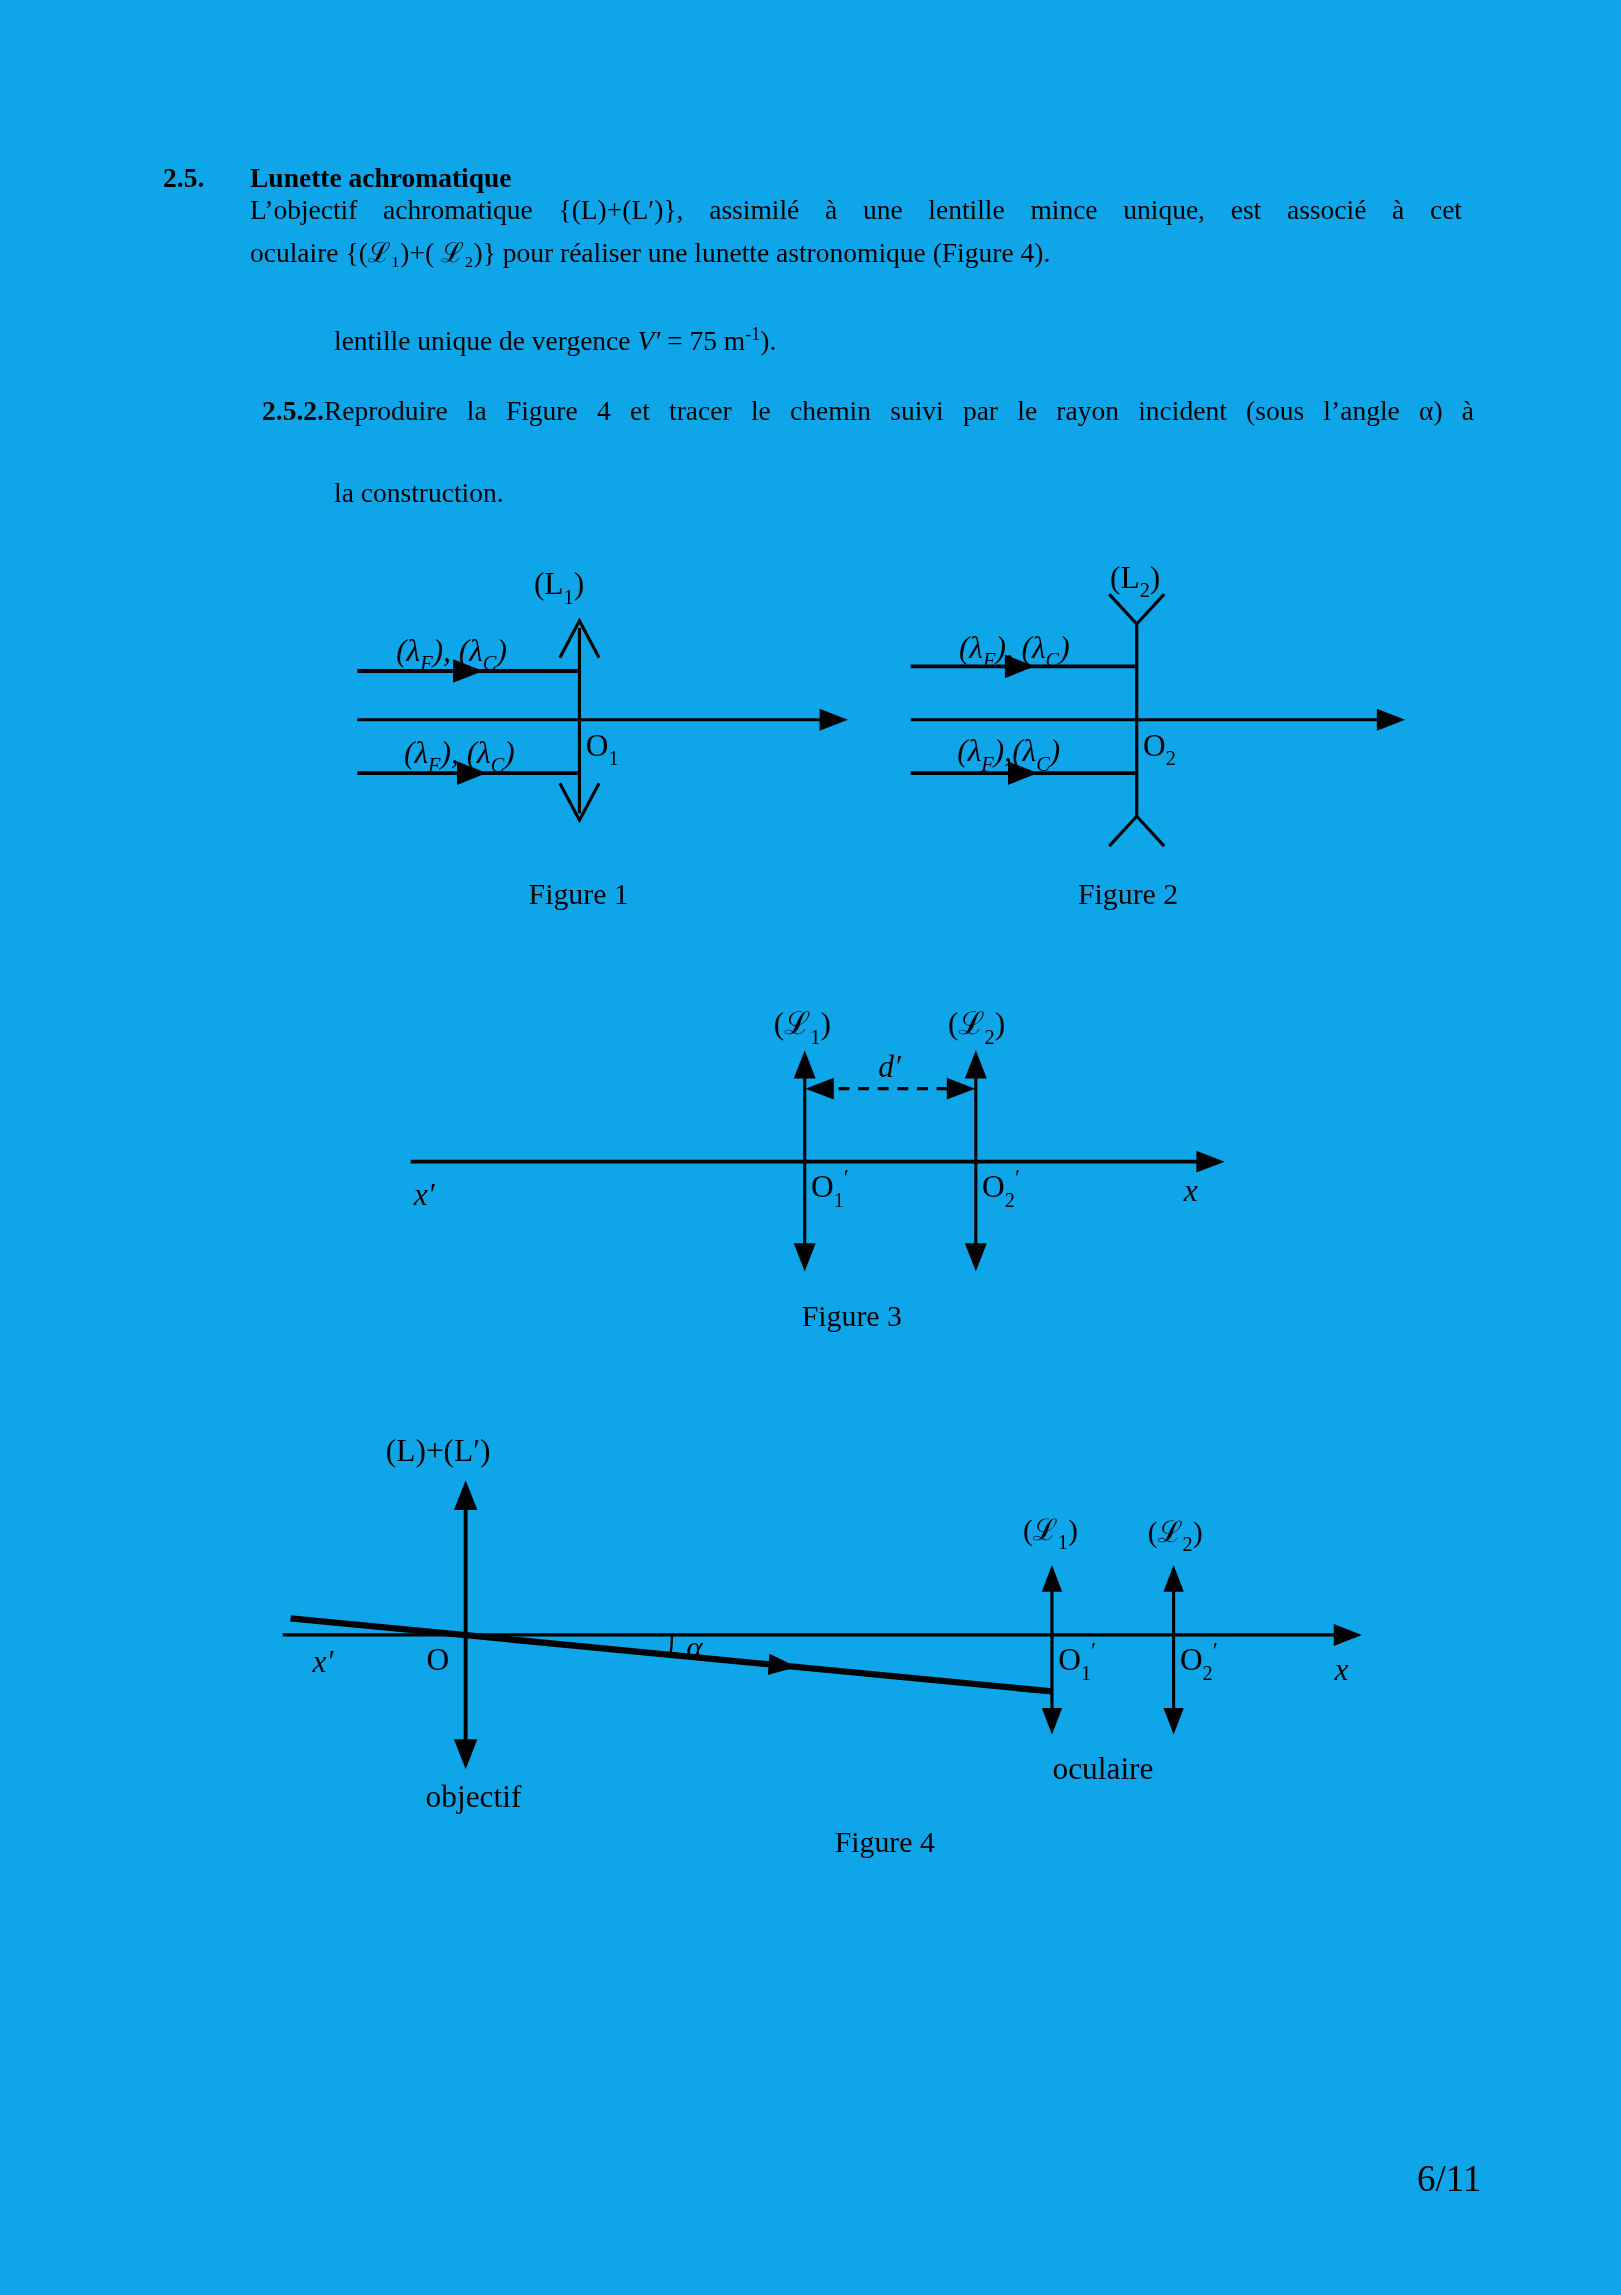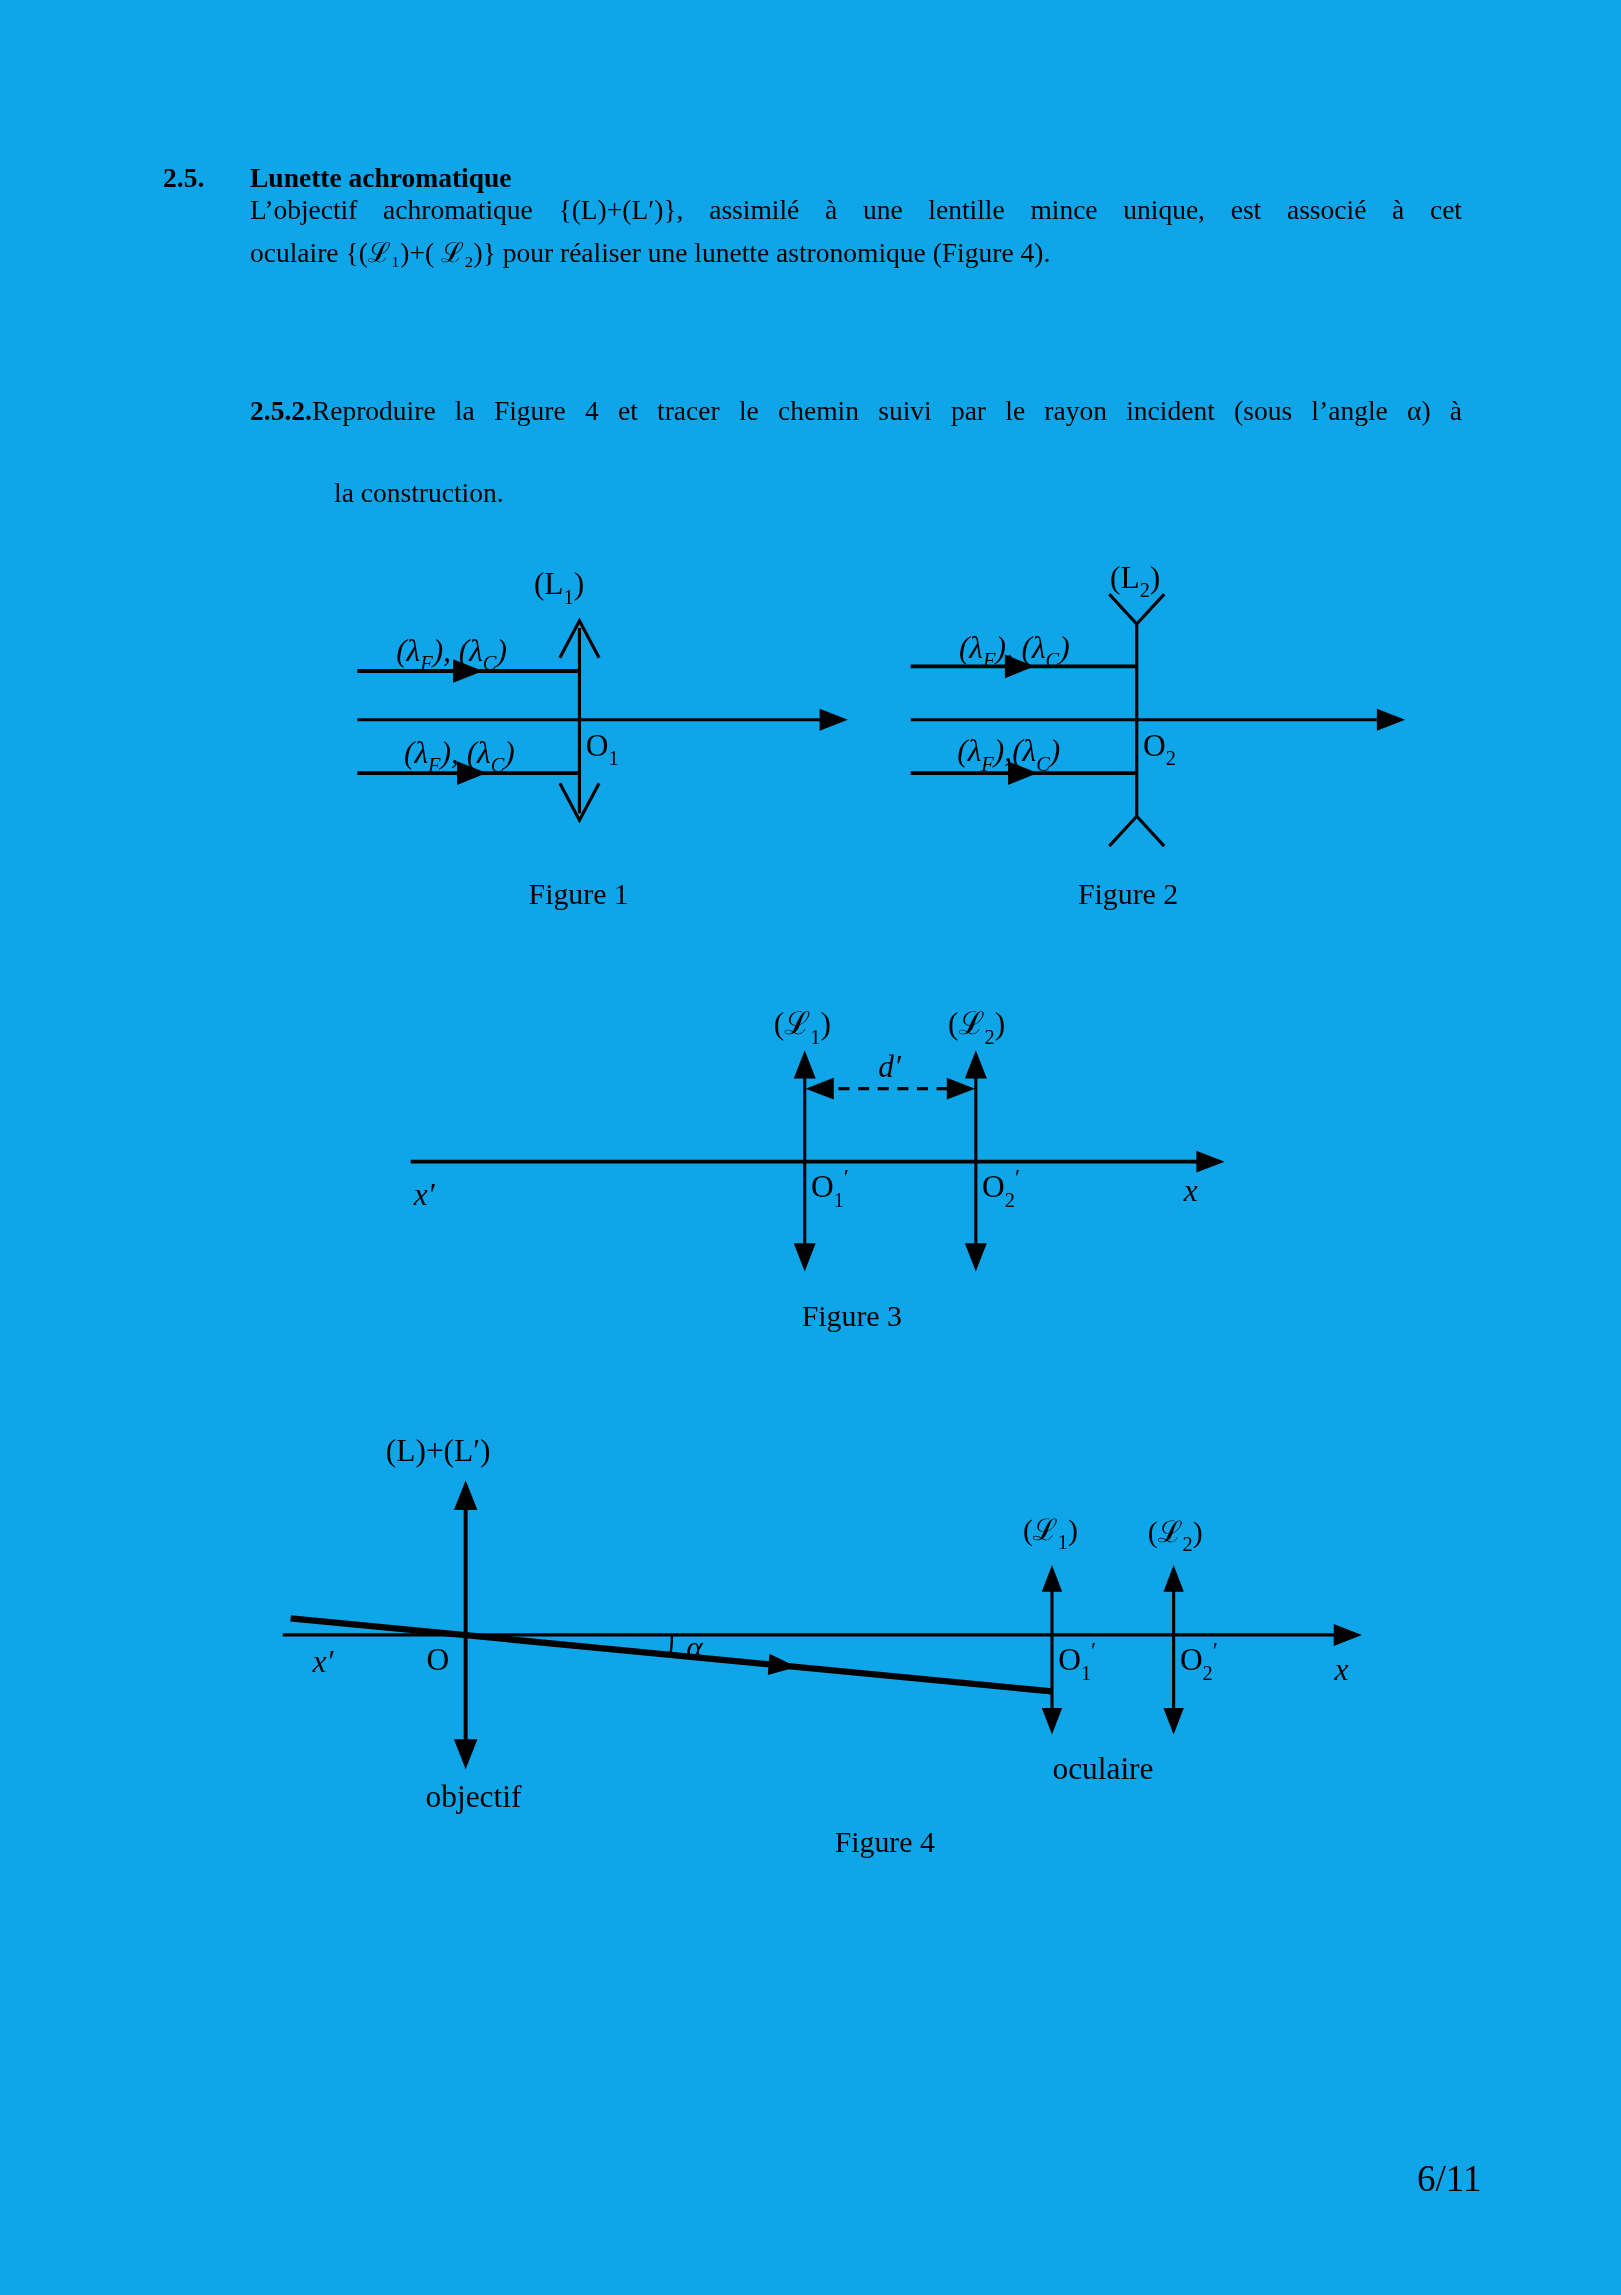--- a/index.html
+++ b/index.html
@@ -28,22 +28,23 @@
 <body>
 
 <div class="page">
 
   <div class="tline bold" style="left:163px; top:161px;">2.5.</div>
   <div class="tline bold" style="left:250px; top:161px;">Lunette achromatique</div>
 
   <div class="tline j" style="left:250px; top:193px; width:1212px;"><span>L’objectif achromatique {(L)+(L′)}, assimilé à une lentille mince unique, est associé à cet</span></div>
   <div class="tline" style="left:250px; top:236px; width:1212px;"><span>oculaire {(ℒ₁)+( ℒ₂)} pour réaliser une lunette astronomique (Figure 4).</span></div>
 
+  <div class="tline" style="left:334px; top:323px; width:1128px;"><span>lentille unique de vergence </span><i>V′</i><span> = 75 m</span><sup>-1</sup><span>).</span></div>
 
-  <div class="tline j" style="left:250px; top:394px; width:1212px;"><span class="bold">2.5.2.</span><span>Reproduire la Figure 4 et tracer le chemin suivi par le rayon incident (sous l’angle α) à</span></div>
+  <div class="tline j" style="left:262px; top:394px; width:1212px;"><span class="bold">2.5.2.</span><span>Reproduire la Figure 4 et tracer le chemin suivi par le rayon incident (sous l’angle α) à</span></div>
   <div class="tline" style="left:334px; top:476px; width:1128px;"><span>la construction.</span></div>
 
   <svg class="figs" width="1622" height="2295" viewBox="0 0 2066 2924">
 
     <g>
       <line class="ln" x1="455" y1="917" x2="1046" y2="917" stroke-width="4"></line>
       <polygon class="fill" points="1080,917 1044,903 1044,931"></polygon>
       <line class="ln" x1="738" y1="800" x2="738" y2="1036" stroke-width="4"></line>
       <path class="ln" d="M713,838 L738,791 L763,838" stroke-width="4"></path>
       <path class="ln" d="M713,998 L738,1045 L763,998" stroke-width="4"></path>

